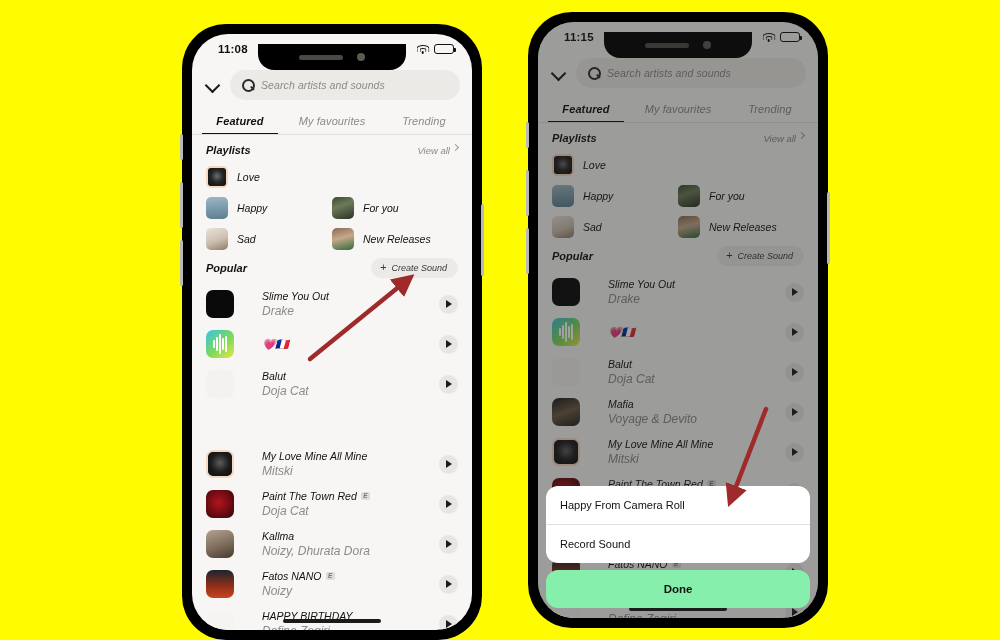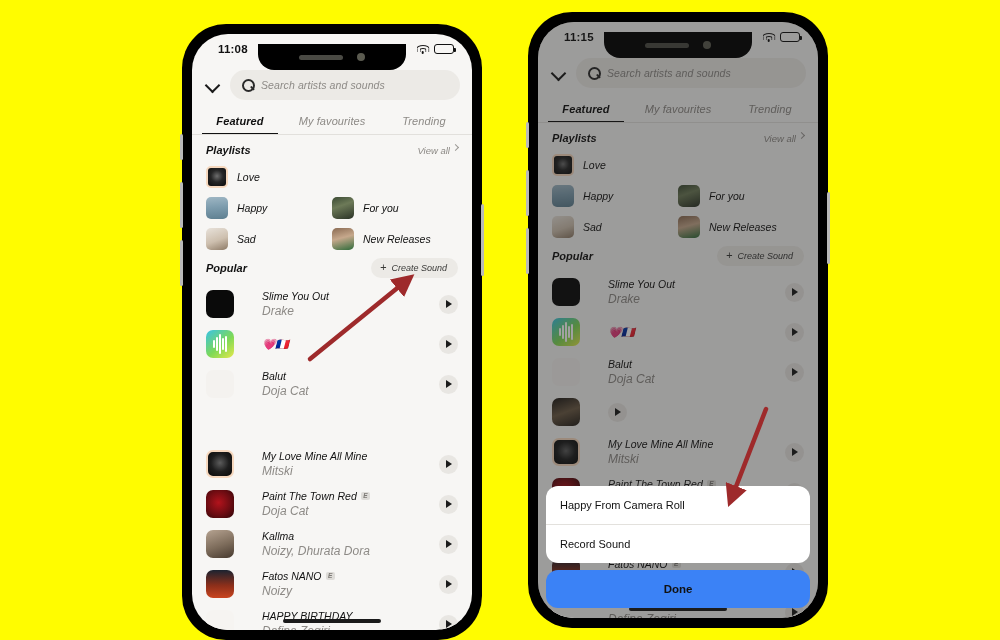--- a/index.html
+++ b/index.html
@@ -235,21 +235,21 @@
     position: absolute; left: 8px; right: 8px; bottom: 10px; z-index: 60;
   }
   .sheet-group {
     background: #fff; border-radius: 12px; overflow: hidden;
   }
   .sheet-item {
     padding: 13px 14px; font-size: 11px; color: #111; cursor: pointer;
   }
   .sheet-item + .sheet-item { border-top: 1px solid #E3E1DD; }
   .sheet-done {
-    margin-top: 7px; background: #3b82f6; border-radius: 12px;
+    margin-top: 7px; background: #86efac; border-radius: 12px;
     text-align: center; padding: 13px 0; font-size: 11.5px; font-weight: 700;
     color: #111; cursor: pointer;
   }
 
   
   .arrow-svg { position: absolute; z-index: 80; pointer-events: none; }
 </style>
 </head>
 <body>
 
@@ -588,20 +588,24 @@
               <div class="sg-title">Balut</div>
               <div class="sg-artist">Doja Cat</div>
             </div>
             <div class="play-btn">
                 <span class="tri"></span>
               </div>
           </div>
 
           <div class="song">
             <div class="sg-thumb art-mafia"></div>
+            <div class="sg-text">
+              <div class="sg-title">Mafia</div>
+              <div class="sg-artist">Voyage &amp; Devito</div>
+            </div>
             <div class="play-btn">
                 <span class="tri"></span>
               </div>
           </div>
 
           <div class="song">
             <div class="sg-thumb art-mylove"></div>
             <div class="sg-text">
               <div class="sg-title">My Love Mine All Mine</div>
               <div class="sg-artist">Mitski</div>

